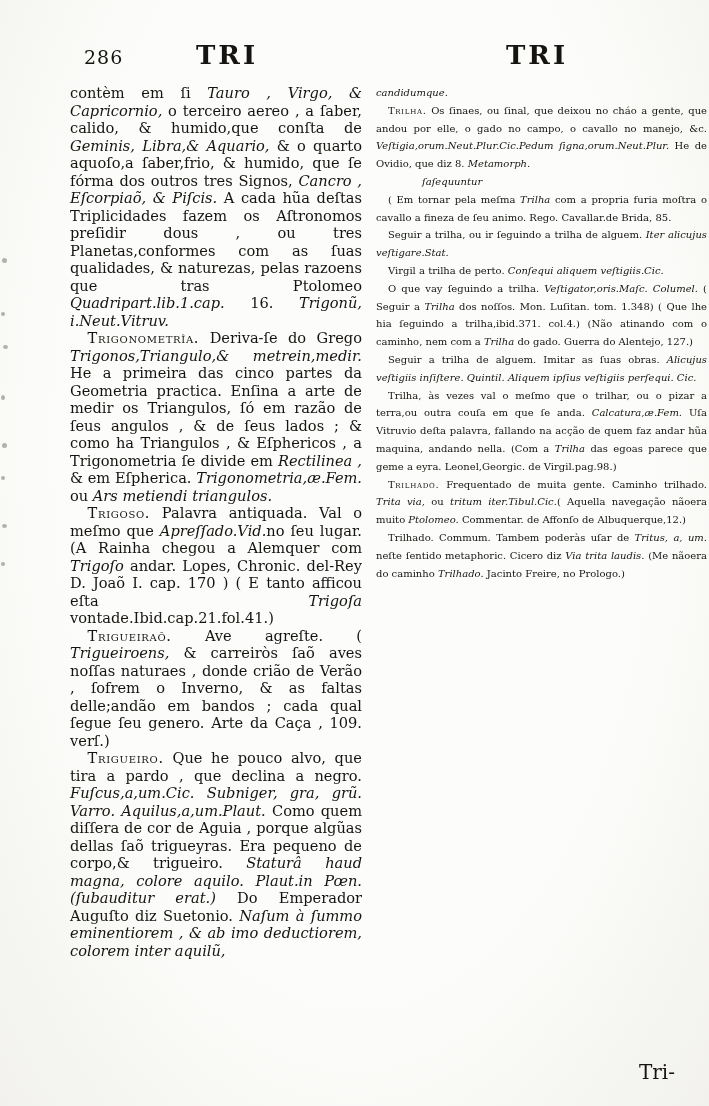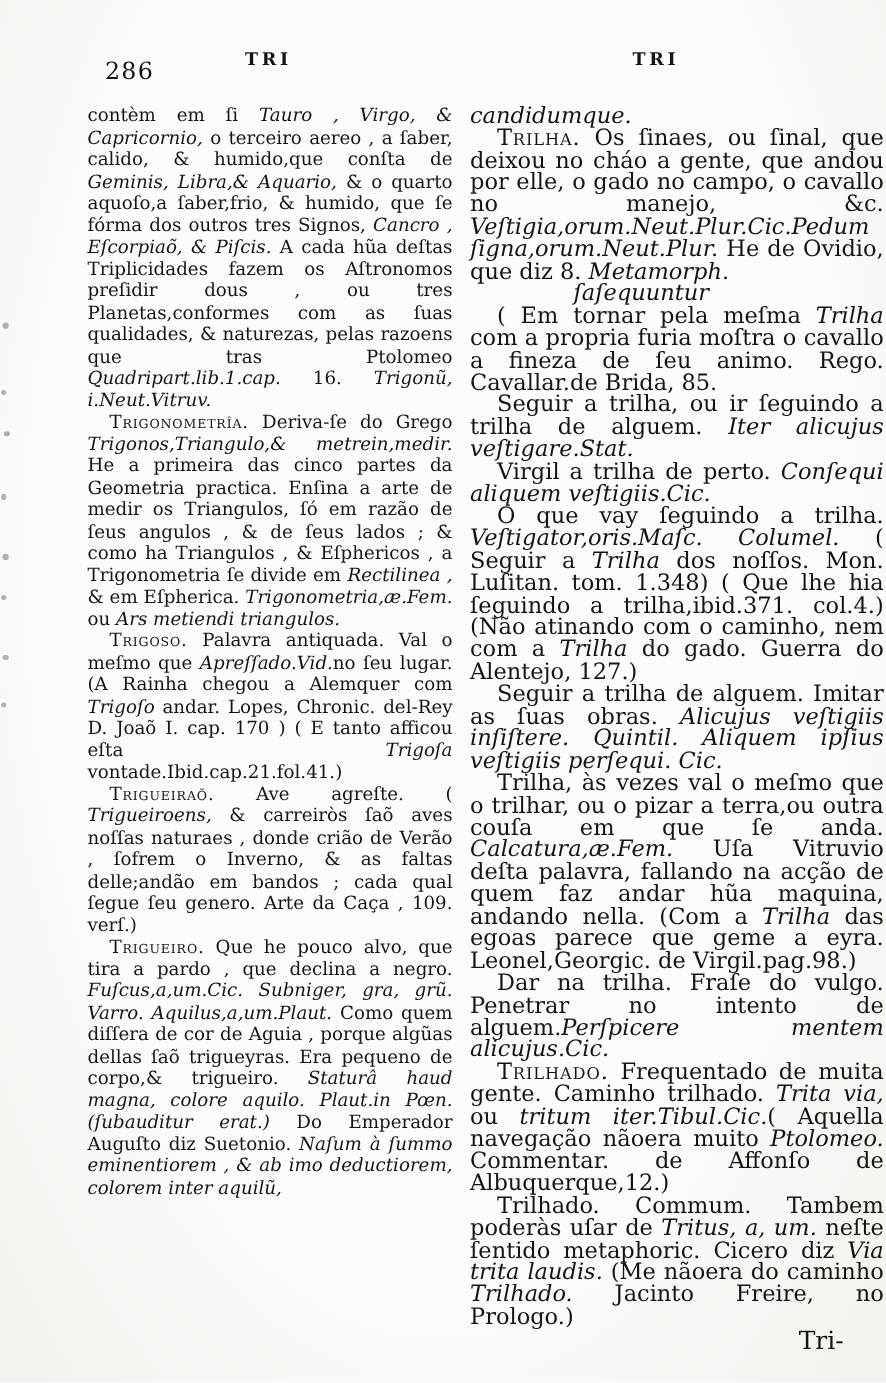--- a/index.html
+++ b/index.html
@@ -14,31 +14,31 @@
     background:
       radial-gradient(ellipse at 50% 40%, rgba(255,255,255,0) 60%, rgba(210,208,200,0.25) 100%),
       #fcfcfa;
   }
   .pageno{
     position:absolute;top:46px;left:84px;
     font-size:19px;letter-spacing:1px;
   }
   .runhead{
     position:absolute;top:40px;
-    font-size:14px;font-weight:bold;letter-spacing:3px;
+    font-size:26px;font-weight:bold;letter-spacing:3px;
   }
   .runhead.left{left:196px;}
   .runhead.right{left:506px;}
   .cols{
     position:absolute;top:84px;left:70px;width:637px;
     display:flex;gap:14px;
   }
   .col{ text-align:justify; }
   .col-left{ width:292px;font-size:14.6px;line-height:17.5px; }
-  .col-right{ width:331px;font-size:18px;line-height:17.8px; }
+  .col-right{ width:331px;font-size:10px;line-height:17.8px; }
   .para{ margin:0; }
   .para.ind{ text-indent:1.2em; }
   .it{ font-style:italic; }
   .hw{ font-variant:small-caps; letter-spacing:0.7px; }
   .verse{ margin:0; text-align:left; font-style:italic; }
   .vline.v1{ padding-left:2.2em; }
   .vline.v2{ padding-left:4.6em; }
   .catchword{
     position:absolute;bottom:22px;right:34px;font-size:20px;
   }
@@ -69,21 +69,20 @@
         <p class="para ind"><span class="hw">Trilha.</span><span> Os ſinaes, ou ſinal, que deixou no cháo a gente, que andou por elle, o gado no campo, o cavallo no manejo, &amp;c. </span><span class="it">Veſtigia,orum.Neut.Plur.Cic.Pedum ſigna,orum.Neut.Plur.</span><span> He de Ovidio, que diz 8. </span><span class="it">Metamorph.</span></p>
         <div class="verse">
           <div class="vline v2"><span class="it">ſaſequuntur</span></div>
         </div>
         <p class="para ind"><span>( Em tornar pela meſma </span><span class="it">Trilha</span><span> com a propria furia moſtra o cavallo a fineza de ſeu animo. Rego. Cavallar.de Brida, 85.</span></p>
         <p class="para ind"><span>Seguir a trilha, ou ir ſeguindo a trilha de alguem. </span><span class="it">Iter alicujus veſtigare.Stat.</span></p>
         <p class="para ind"><span>Virgil a trilha de perto. </span><span class="it">Conſequi aliquem veſtigiis.Cic.</span></p>
         <p class="para ind"><span>O que vay ſeguindo a trilha. </span><span class="it">Veſtigator,oris.Maſc. Columel.</span><span> ( Seguir a </span><span class="it">Trilha</span><span> dos noſſos. Mon. Luſitan. tom. 1.348) ( Que lhe hia ſeguindo a trilha,ibid.371. col.4.) (Não atinando com o caminho, nem com a </span><span class="it">Trilha</span><span> do gado. Guerra do Alentejo, 127.)</span></p>
         <p class="para ind"><span>Seguir a trilha de alguem. Imitar as ſuas obras. </span><span class="it">Alicujus veſtigiis inſiſtere. Quintil. Aliquem ipſius veſtigiis perſequi. Cic.</span></p>
         <p class="para ind"><span>Trilha, às vezes val o meſmo que o trilhar, ou o pizar a terra,ou outra couſa em que ſe anda. </span><span class="it">Calcatura,æ.Fem.</span><span> Uſa Vitruvio deſta palavra, fallando na acção de quem faz andar hũa maquina, andando nella. (Com a </span><span class="it">Trilha</span><span> das egoas parece que geme a eyra. Leonel,Georgic. de Virgil.pag.98.)</span></p>
-        <p class="para ind"><span>Dar na trilha. Fraſe do vulgo. Penetrar no intento de alguem.</span><span class="it">Perſpicere mentem alicujus.Cic.</span></p>
         <p class="para ind"><span class="hw">Trilhado.</span><span> Frequentado de muita gente. Caminho trilhado. </span><span class="it">Trita via,</span><span> ou </span><span class="it">tritum iter.Tibul.Cic.</span><span>( Aquella navegação nãoera muito </span><span class="it">Ptolomeo.</span><span> Commentar. de Affonſo de Albuquerque,12.)</span></p>
         <p class="para ind"><span>Trilhado. Commum. Tambem poderàs uſar de </span><span class="it">Tritus, a, um.</span><span> neſte ſentido metaphoric. Cicero diz </span><span class="it">Via trita laudis.</span><span> (Me nãoera do caminho </span><span class="it">Trilhado.</span><span> Jacinto Freire, no Prologo.)</span></p>
       </div>
   </div>
 
   <div class="catchword">Tri-</div>
 
   <div id="specks">
       <div class="speck" style="left: 2px; top: 258px; width: 5px; height: 5px;"></div>
       <div class="speck" style="left: 1px; top: 312px; width: 4px; height: 4px;"></div>

